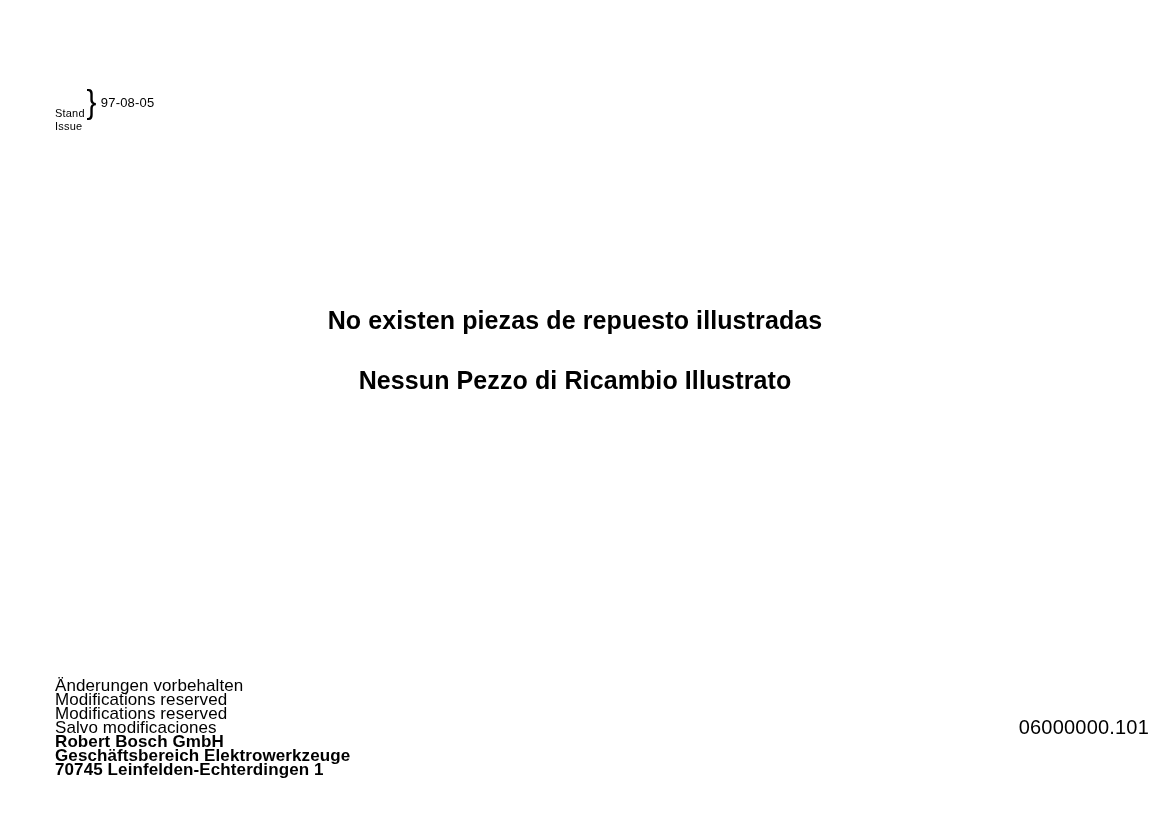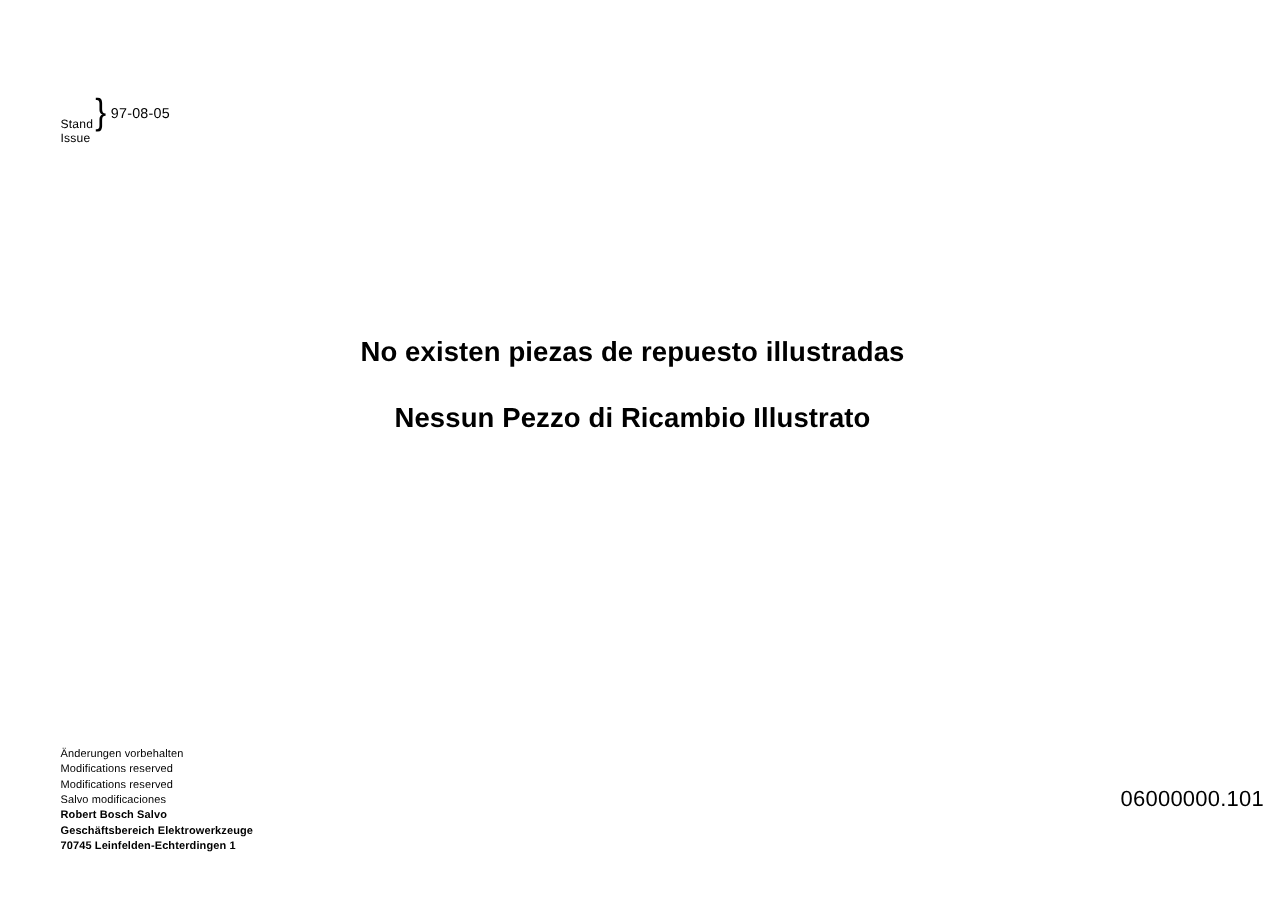--- a/index.html
+++ b/index.html
@@ -58,21 +58,21 @@
     font-size: 25px;
     line-height: 60px;
     letter-spacing: 0.1px;
   }
 
   
   .footer-left {
     position: absolute;
     left: 55px;
     top: 679px;
-    font-size: 10px;
+    font-size: 17px;
     line-height: 14px;
     letter-spacing: 0.1px;
   }
   .footer-left .company-line {
     font-weight: bold;
   }
 
   
   .doc-number {
     position: absolute;
@@ -99,20 +99,20 @@
   <div class="notice">
     <div class="notice-line">No existen piezas de repuesto illustradas</div>
     <div class="notice-line">Nessun Pezzo di Ricambio Illustrato</div>
   </div>
 
   <div class="footer-left">
     <div class="disclaimer-line">Änderungen vorbehalten</div>
     <div class="disclaimer-line">Modifications reserved</div>
     <div class="disclaimer-line">Modifications reserved</div>
     <div class="disclaimer-line">Salvo modificaciones</div>
-    <div class="company-line">Robert Bosch Salvo</div>
+    <div class="company-line">Robert Bosch GmbH</div>
     <div class="company-line">Geschäftsbereich Elektrowerkzeuge</div>
     <div class="company-line">70745 Leinfelden-Echterdingen 1</div>
   </div>
 
   <div class="doc-number">06000000.101</div>
 
 </div>
 
 </body></html>

